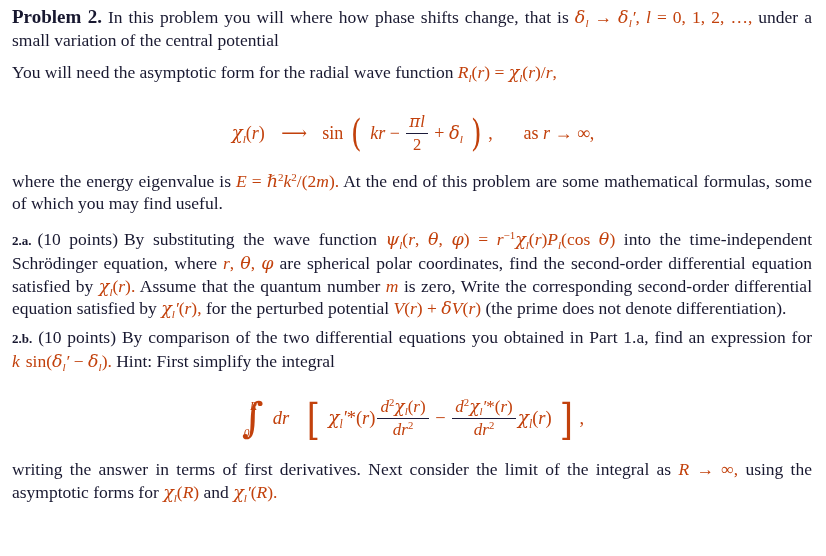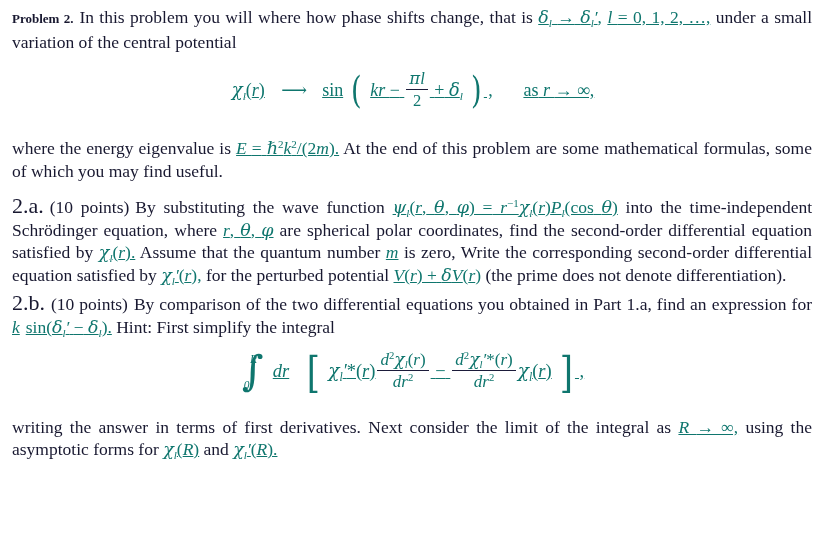--- a/index.html
+++ b/index.html
@@ -26,69 +26,68 @@
     line-height: 22.5px;
     text-align: justify;
     color: #181830;
   }
   .para {
     margin: 0;
     padding: 0 14px 0 12px;
   }
   .p-problem { margin-top: 6px; }
   .p-youwill { margin-top: 10px; }
-  .p-where   { margin-top: 24px; }
+  .p-where   { margin-top: 0; }
   .p-2a      { margin-top: 13px; }
   .p-2b      { margin-top: 6px; }
-  .p-writing { margin-top: 21px; }
+  .p-writing { margin-top: 3px; }
 
   .lead {
     font-weight: bold;
+    font-size: 19px;
+  }
+  .lead-sm {
+    font-weight: bold;
     font-size: 13px;
-  }
-  .lead-sm {
-    font-weight: normal;
-    font-size: 22px;
   }
 
   
   .display-eq {
     text-align: center;
     margin: 0;
     padding: 0;
   }
   .eq-vr      { margin-top: 15px; font-size: 18.5px; }
   .eq-chi     { margin-top: 17px; font-size: 18px; }
   .eq-integral{ margin-top: 12px; font-size: 18.5px; }
 
   
   .m {
     font-family: "Liberation Serif", "DejaVu Serif", serif;
     font-style: italic;
-    color: #0f766e;
+    color: #c2410c;
     white-space: nowrap;
-    text-decoration: underline;
   }
   .up { font-style: normal; }
   .gk { font-style: italic; font-family: "DejaVu Serif", serif; }
   sub, sup {
     font-size: 0.63em;
     font-style: italic;
     line-height: 0;
   }
   sub { vertical-align: -0.32em; }
   sup { vertical-align: 0.52em; }
   .prime { font-style: italic; }
 
   
   .frac {
     display: inline-block;
     vertical-align: middle;
     text-align: center;
-    margin: 0 2px;
+    margin: 13px 2px;
     position: relative;
     top: -0.08em;
   }
   .frac > .num {
     display: block;
     font-size: 0.92em;
     padding: 0 3px;
     border-bottom: 1px solid #1b1b3a;
     line-height: 1.25;
   }
@@ -165,20 +164,23 @@
 
 <div class="page">
 
   <p class="para body-text p-problem">
     <span class="lead">Problem 2.</span><span class="sp"></span><span>In this problem you will where how phase shifts change, that is </span><span class="m"><span class="gk">δ</span><sub>l</sub> <span class="up">→</span> <span class="gk">δ</span><sub>l</sub><span class="prime">′</span><span class="up">,</span></span>
     <span class="m">l <span class="up">= 0, 1, 2, …,</span></span>
     <span>under a small variation of the central potential</span>
   </p>
 
 
+  <p class="para body-text p-youwill">
+    <span>You will need the asymptotic form for the radial wave function </span><span class="m">R<sub>l</sub><span class="up">(</span>r<span class="up">) =</span> <span class="gk">χ</span><sub>l</sub><span class="up">(</span>r<span class="up">)/</span>r<span class="up">,</span></span>
+  </p>
 
   <div class="display-eq eq-chi">
     <span class="m"><span class="gk">χ</span><sub>l</sub><span class="up">(</span>r<span class="up">)</span><span class="sp-wide"></span><span class="arrow-long up">⟶</span><span class="sp-wide"></span><span class="up">sin</span><span class="sp"></span><span class="big-paren">(</span><span class="sp"></span>kr <span class="up">−</span> <span class="frac"><span class="num"><span class="gk">π</span>l</span><span class="den up">2</span></span> <span class="up">+</span> <span class="gk">δ</span><sub>l</sub><span class="sp"></span><span class="big-paren">)</span><span class="up">&nbsp;,</span><span class="sp-wide"></span><span class="sp-wide"></span><span class="up">as</span> r <span class="up">→ ∞,</span></span>
   </div>
 
   <p class="para body-text p-where">
     <span>where the energy eigenvalue is </span><span class="m">E <span class="up">=</span> <span class="up">ℏ</span><sup class="up">2</sup>k<sup class="up">2</sup><span class="up">/(2</span>m<span class="up">).</span></span><span> At the end of this problem are some mathematical formulas, some of which you may find useful.</span>
   </p>
 
   <p class="para body-text p-2a">

